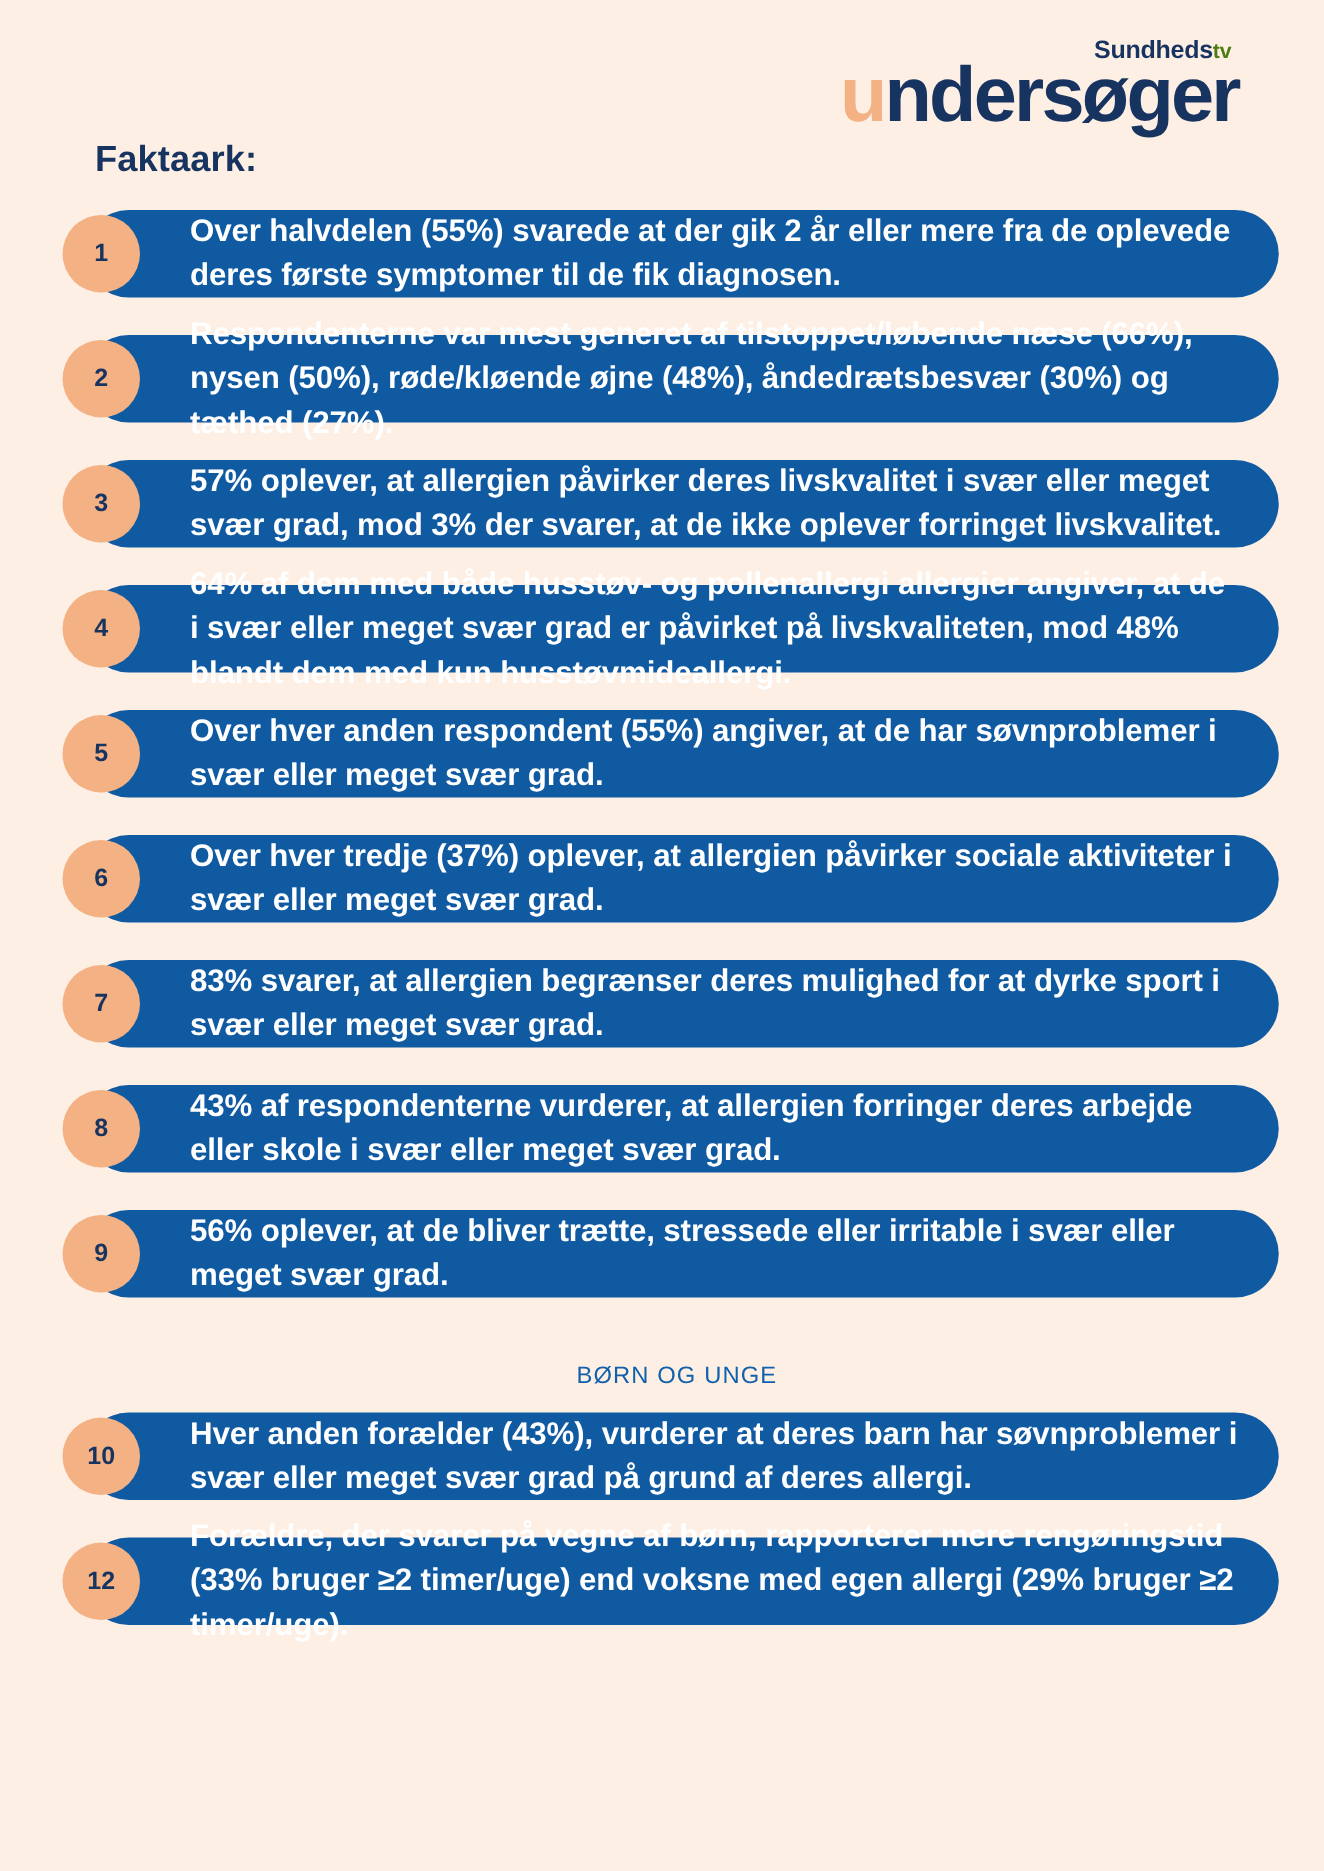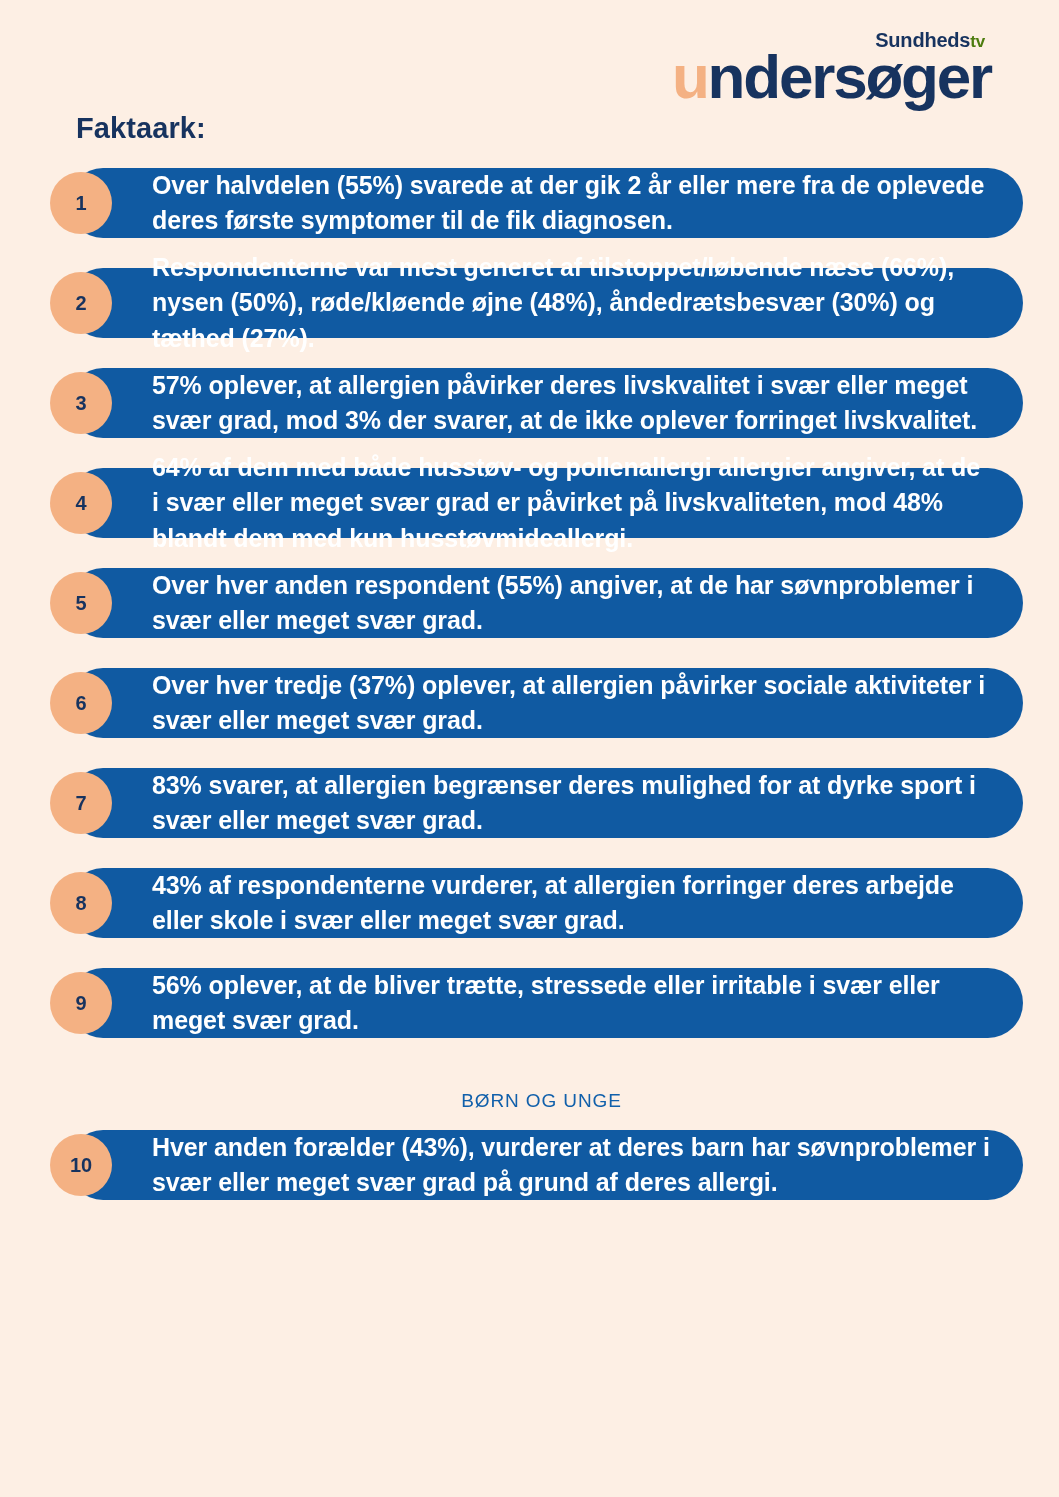--- a/index.html
+++ b/index.html
@@ -237,15 +237,21 @@
     <div class="section-heading">BØRN OG UNGE</div>
 
     <div class="fact-row">
       <div class="fact-bar">
         <span class="fact-text">Hver anden forælder (43%), vurderer at deres barn har søvnproblemer i svær eller meget svær grad på grund af deres allergi.</span>
       </div>
       <div class="fact-badge">10</div>
     </div>
 
 
+    <div class="fact-row">
+      <div class="fact-bar">
+        <span class="fact-text">Forældre, der svarer på vegne af børn, rapporterer mere rengøringstid (33% bruger ≥2 timer/uge) end voksne med egen allergi (29% bruger ≥2 timer/uge).</span>
+      </div>
+      <div class="fact-badge">12</div>
+    </div>
 
   </div>
 </div>
 
 </body></html>

